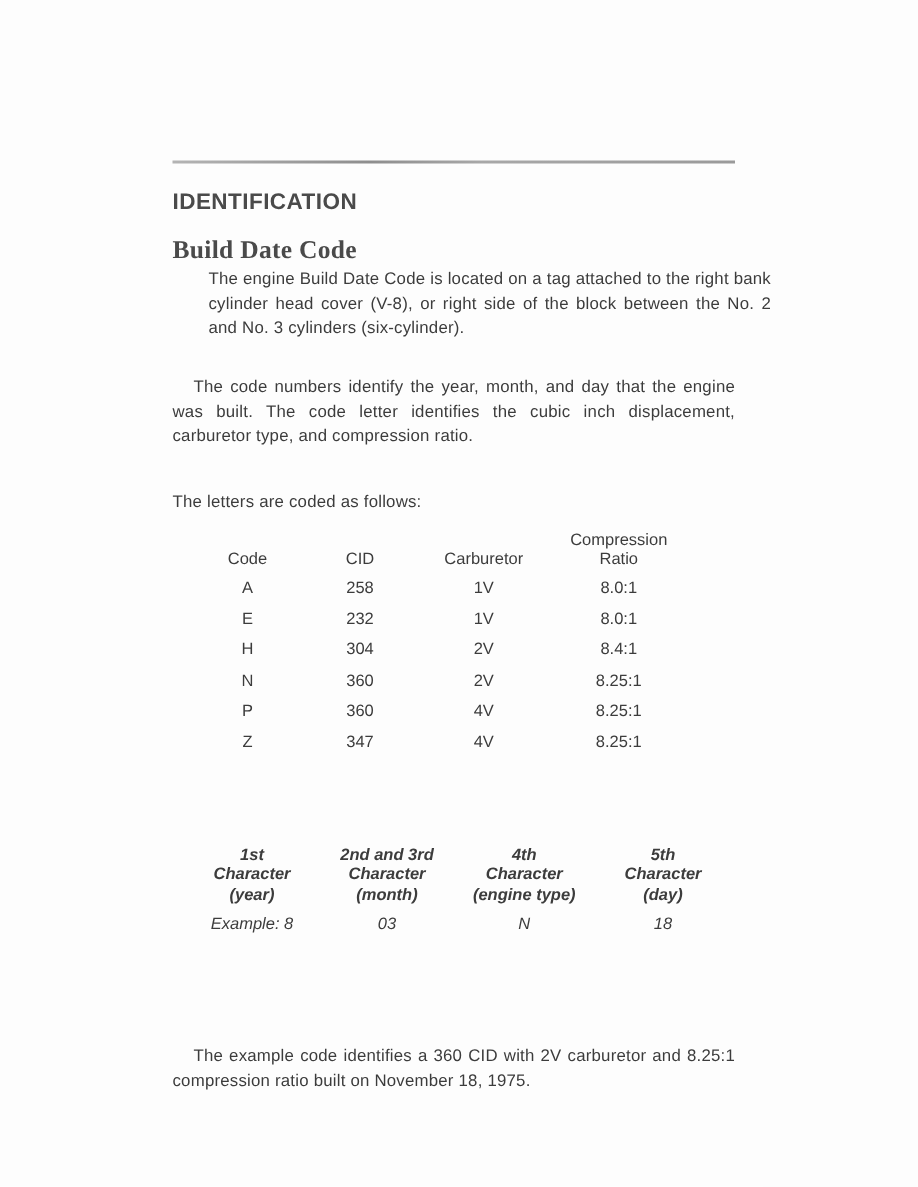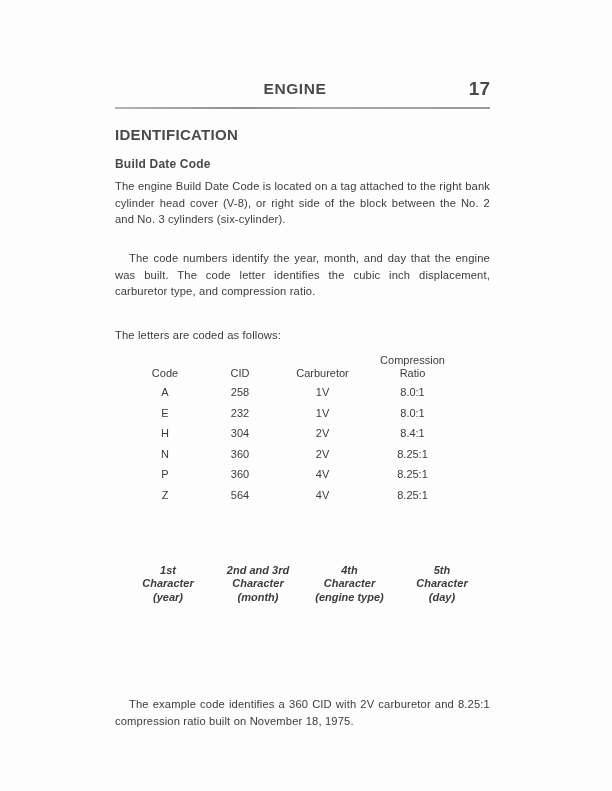--- a/index.html
+++ b/index.html
@@ -66,24 +66,25 @@
     top: 126px;
     font-size: 15px;
     font-weight: bold;
     letter-spacing: 0.3px;
     color: #4a4a4a;
   }
   .h-sub {
     position: absolute;
     left: 115px;
     top: 157px;
-    font-size: 12px;
+    font-size: 17px;
     font-weight: bold;
     letter-spacing: 0.2px;
     color: #4a4a4a;
+    font-family: Liberation Serif, serif;
   }
   .h-sub2 {
     position: absolute;
     left: 115px;
     top: 533px;
     font-size: 10.8px;
     font-weight: bold;
     letter-spacing: 0.2px;
     color: #4a4a4a;
   }
@@ -92,21 +93,21 @@
   .para {
     position: absolute;
     left: 115px;
     width: 375px;
     font-size: 11.2px;
     line-height: 16.5px;
     text-align: justify;
     color: #3c3c3c;
     letter-spacing: 0.15px;
   }
-  .para-1 { top: 178px; }
+  .para-1 { top: 178px; margin-left: 24px; }
   .para-2 { top: 250px; text-indent: 14px; }
   .para-3 { top: 327px; text-align: left; }
   .para-4 { top: 696px; text-indent: 14px; }
 
   
   .tbl {
     position: absolute;
     border-collapse: collapse;
     font-size: 11px;
     color: #3c3c3c;
@@ -156,24 +157,20 @@
   .tbl-explain .c1 { width: 92px; }
   .tbl-explain .c2 { width: 88px; }
   .tbl-explain .c3 { width: 95px; }
   .tbl-explain .c4 { width: 90px; }
 </style>
 </head>
 <body>
 
 <div class="page">
 
-  <div class="header">
-    <div class="header-title">ENGINE</div>
-    <div class="header-pageno">17</div>
-  </div>
   <div class="header-rule"></div>
 
   <div class="h-section">IDENTIFICATION</div>
   <div class="h-sub">Build Date Code</div>
 
   <div class="para para-1">The engine Build Date Code is located on a tag attached to the right bank cylinder head cover (V-8), or right side of the block between the No. 2 and No. 3 cylinders (six-cylinder).</div>
   <div class="para para-2">The code numbers identify the year, month, and day that the engine was built. The code letter identifies the cubic inch displacement, carburetor type, and compression ratio.</div>
   <div class="para para-3">The letters are coded as follows:</div>
 
   <table class="tbl tbl-codes">
@@ -214,21 +211,21 @@
         <td>8.25:1</td>
       </tr>
       <tr>
         <td>P</td>
         <td>360</td>
         <td>4V</td>
         <td>8.25:1</td>
       </tr>
       <tr>
         <td>Z</td>
-        <td>564</td>
+        <td>347</td>
         <td>4V</td>
         <td>8.25:1</td>
       </tr>
     </tbody>
   </table>
 
 
   <table class="tbl tbl-explain">
     <thead>
       <tr>
@@ -248,18 +245,24 @@
           <span>(engine type)</span>
         </th>
         <th class="c4">
           <span>5th</span><br>
           <span>Character</span><br>
           <span>(day)</span>
         </th>
       </tr>
     </thead>
     <tbody>
+      <tr>
+        <td>Example: 8</td>
+        <td>03</td>
+        <td>N</td>
+        <td>18</td>
+      </tr>
     </tbody>
   </table>
 
   <div class="para para-4">The example code identifies a 360 CID with 2V carburetor and 8.25:1 compression ratio built on November 18, 1975.</div>
 
 </div>
 
 </body></html>

